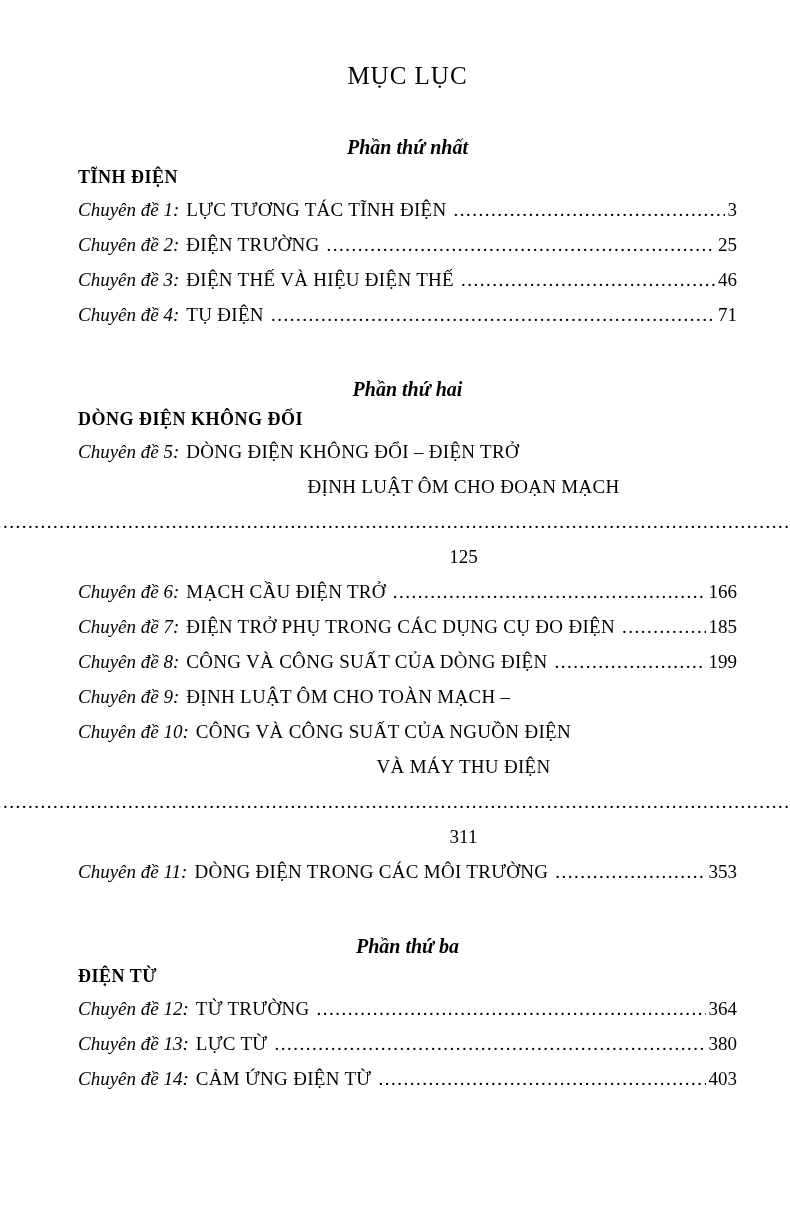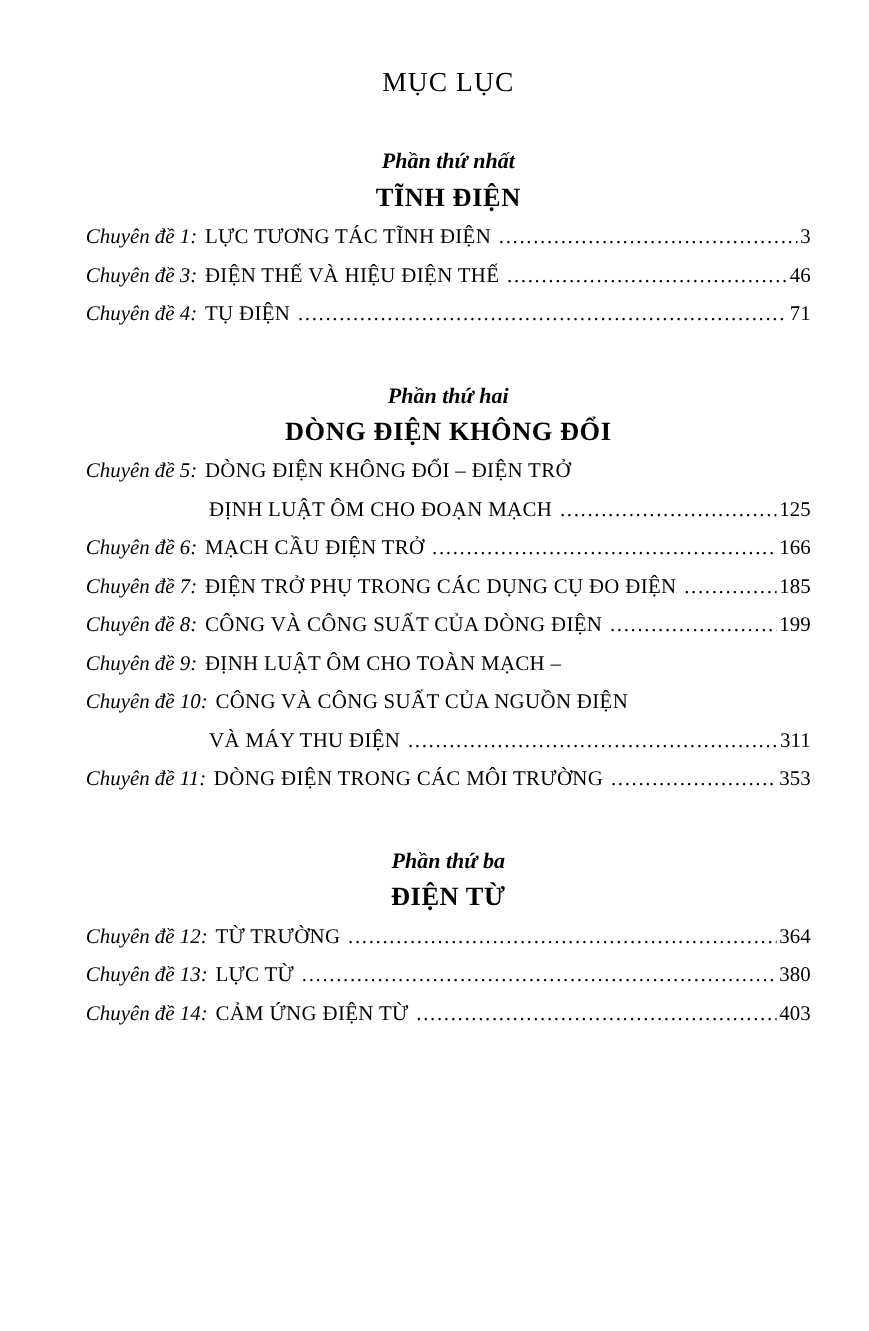--- a/index.html
+++ b/index.html
@@ -19,37 +19,37 @@
   }
 
   .part { margin-top:46px; }
   .part-heading {
     text-align:center;
     font-style:italic; font-weight:bold;
     font-size:20px;
     margin-bottom:8px;
   }
   .part-subtitle {
-    text-align:center;
+    text-align:left;
     font-weight:bold;
-    font-size:24px;
+    font-size:18px;
     letter-spacing:0.5px;
     margin-bottom:4px;
   }
 
   .entry {
     display:flex;
     align-items:center;
     font-size:19px;
     line-height:35px;
     white-space:nowrap;
   }
   .lbl { font-style:italic; flex:0 0 auto; }
   .ttl { flex:0 0 auto; margin-left:7px; letter-spacing:0.3px; }
-  .cont { padding-left:112px; }
+  .cont { padding-left:112px;flex-direction:column; }
   .cont .ttl { margin-left:0; }
   .leader {
     flex:1 1 auto;
     overflow:hidden;
     margin:0 3px 0 7px;
     min-width:10px;
   }
   .leader::after {
     content:"..............................................................................................................................................................";
     letter-spacing:1.5px;
@@ -66,20 +66,26 @@
 
   <div class="part">
     <div class="part-heading">Phần thứ nhất</div>
     <div class="part-subtitle">TĨNH ĐIỆN</div>
 
     <div class="entry">
       <span class="lbl">Chuyên đề 1:</span>
       <span class="ttl">LỰC TƯƠNG TÁC TĨNH ĐIỆN</span>
       <span class="leader"></span>
       <span class="pg">3</span>
+    </div>
+    <div class="entry">
+      <span class="lbl">Chuyên đề 2:</span>
+      <span class="ttl">ĐIỆN TRƯỜNG</span>
+      <span class="leader"></span>
+      <span class="pg">25</span>
     </div>
     <div class="entry">
       <span class="lbl">Chuyên đề 3:</span>
       <span class="ttl">ĐIỆN THẾ VÀ HIỆU ĐIỆN THẾ</span>
       <span class="leader"></span>
       <span class="pg">46</span>
     </div>
     <div class="entry">
       <span class="lbl">Chuyên đề 4:</span>
       <span class="ttl">TỤ ĐIỆN</span>

